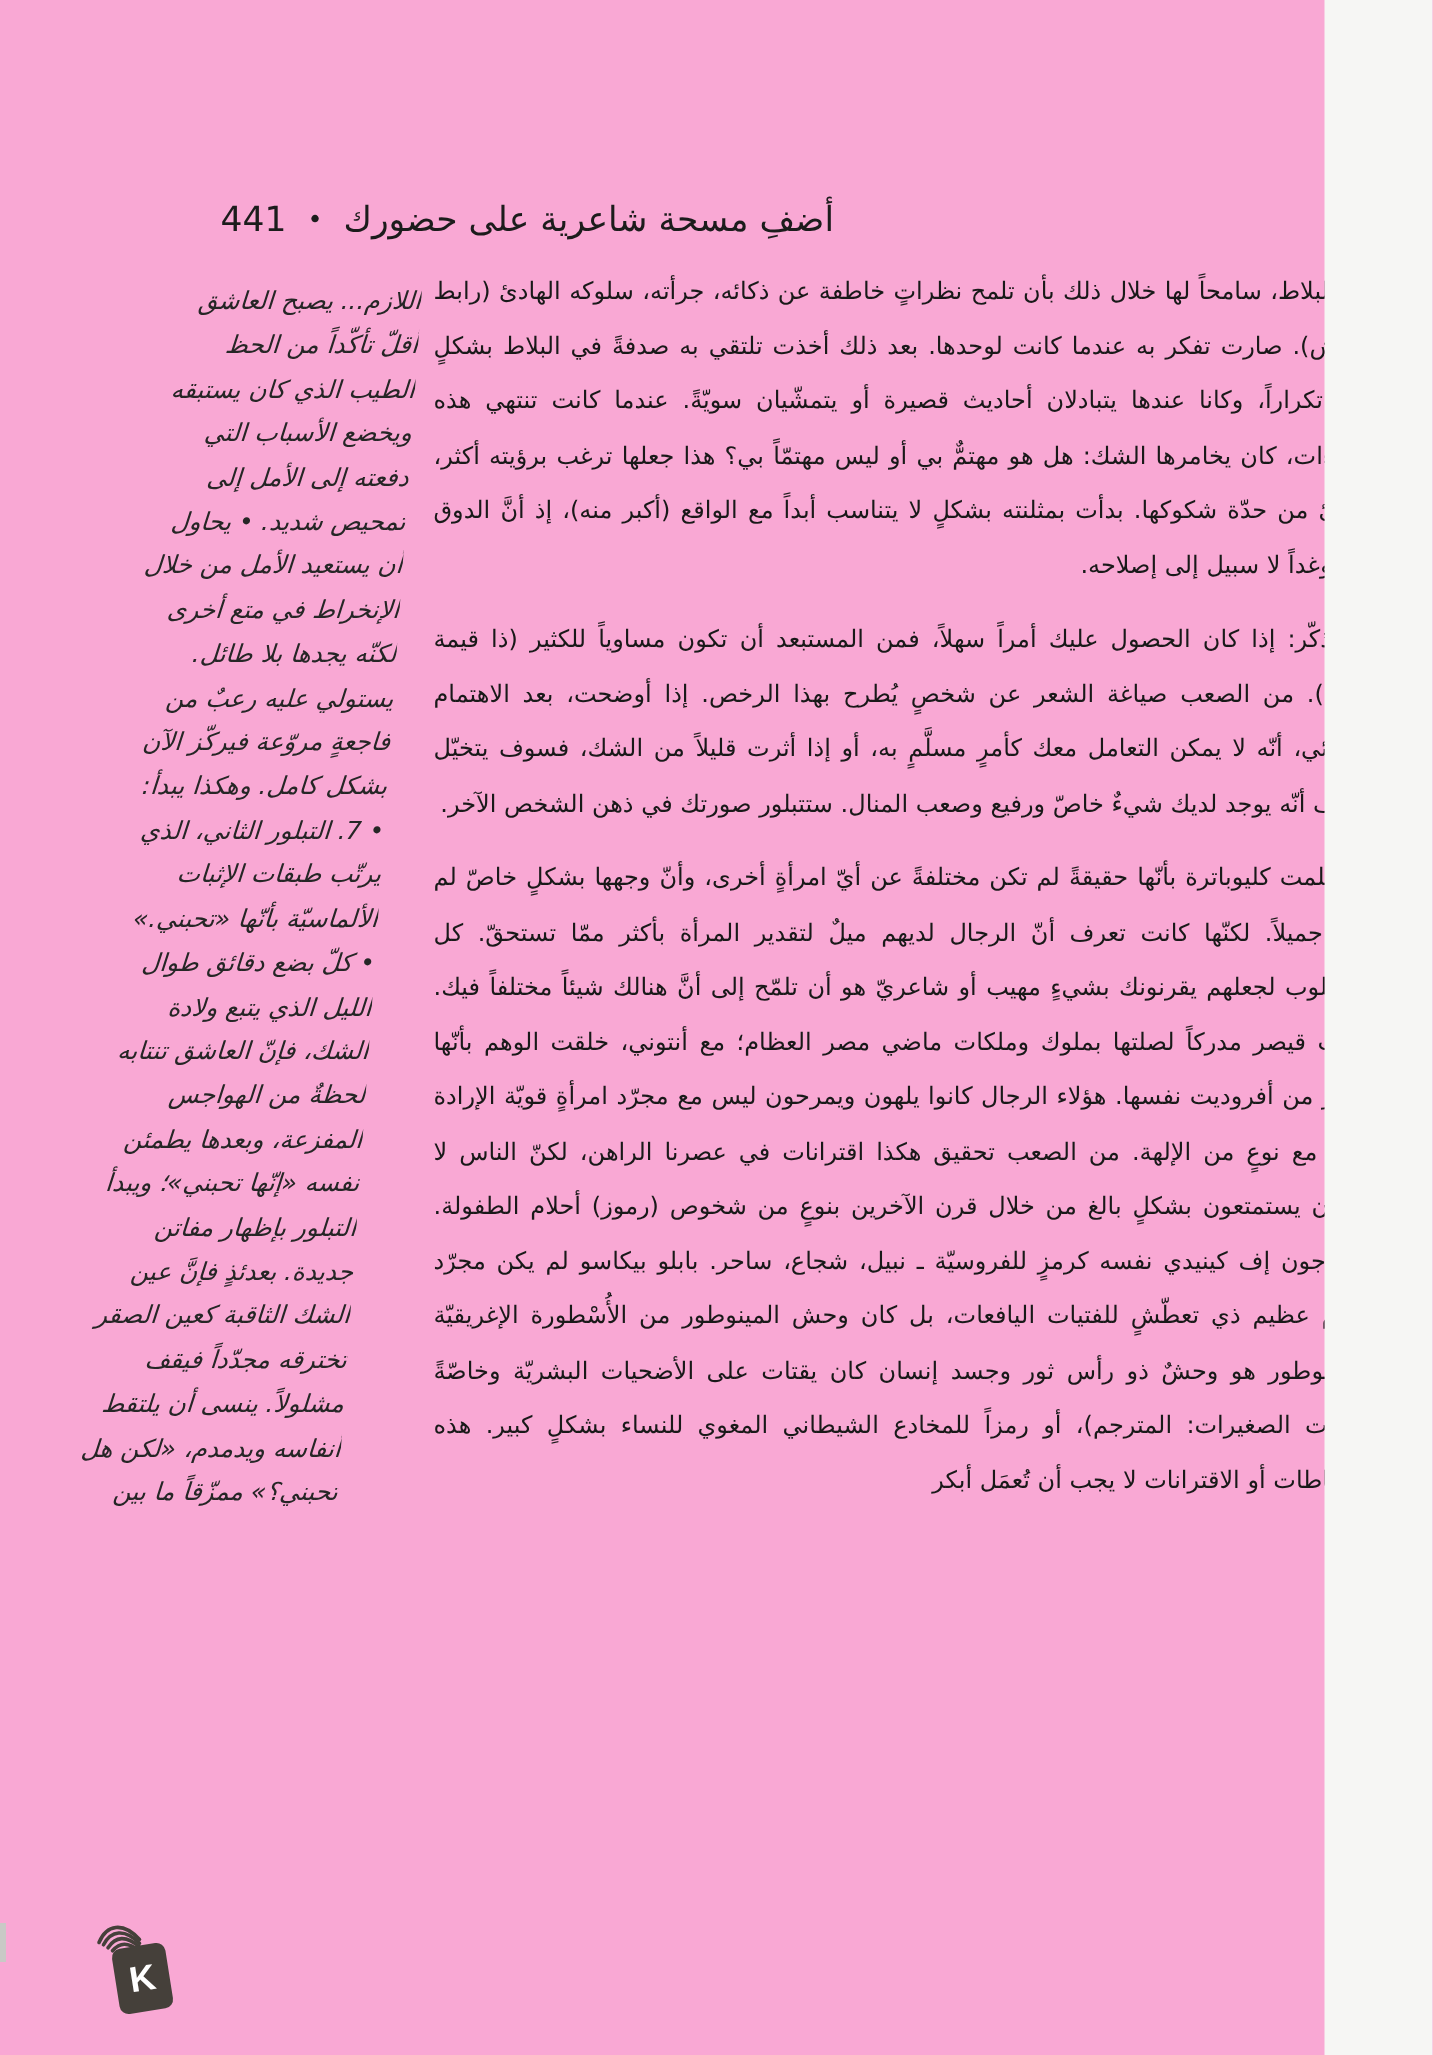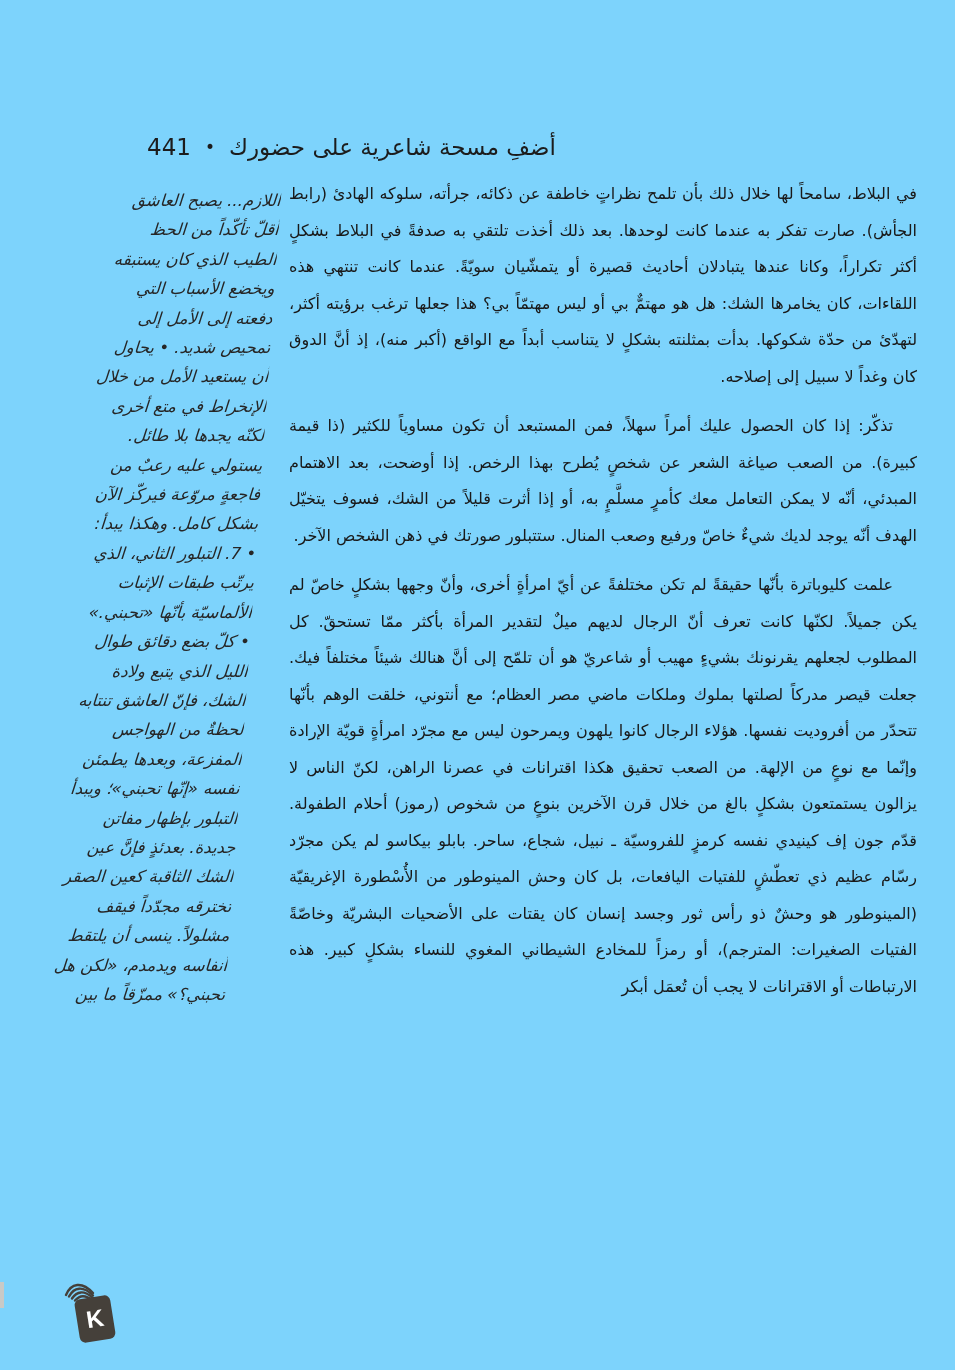--- a/index.html
+++ b/index.html
@@ -2,22 +2,22 @@
 <html lang="ar"><head>
 <meta charset="utf-8">
 <style>
   html,body{margin:0;padding:0;}
   body{
     width:955px;height:1370px;
     background:#f6f6f4;
     font-family:"DejaVu Sans",sans-serif;
   }
   .page{
-    position:relative;width:955px;height:1370px;
-    background:#7dd3fc;color:#1c1c1c;overflow:hidden;
+    position:relative;width:883px;height:1370px;
+    background:#f9a8d4;color:#1c1c1c;overflow:hidden;
   }
   
   .running-header{
     position:absolute;left:108px;top:130px;width:448px;
     direction:rtl;text-align:right;
     font-size:23px;line-height:34px;color:#1c1c1c;
     white-space:nowrap;
   }
   .running-header .sep{display:inline-block;margin:0 14px;font-size:17px;vertical-align:2px;}
   .running-header .pagenum{letter-spacing:1px;}

